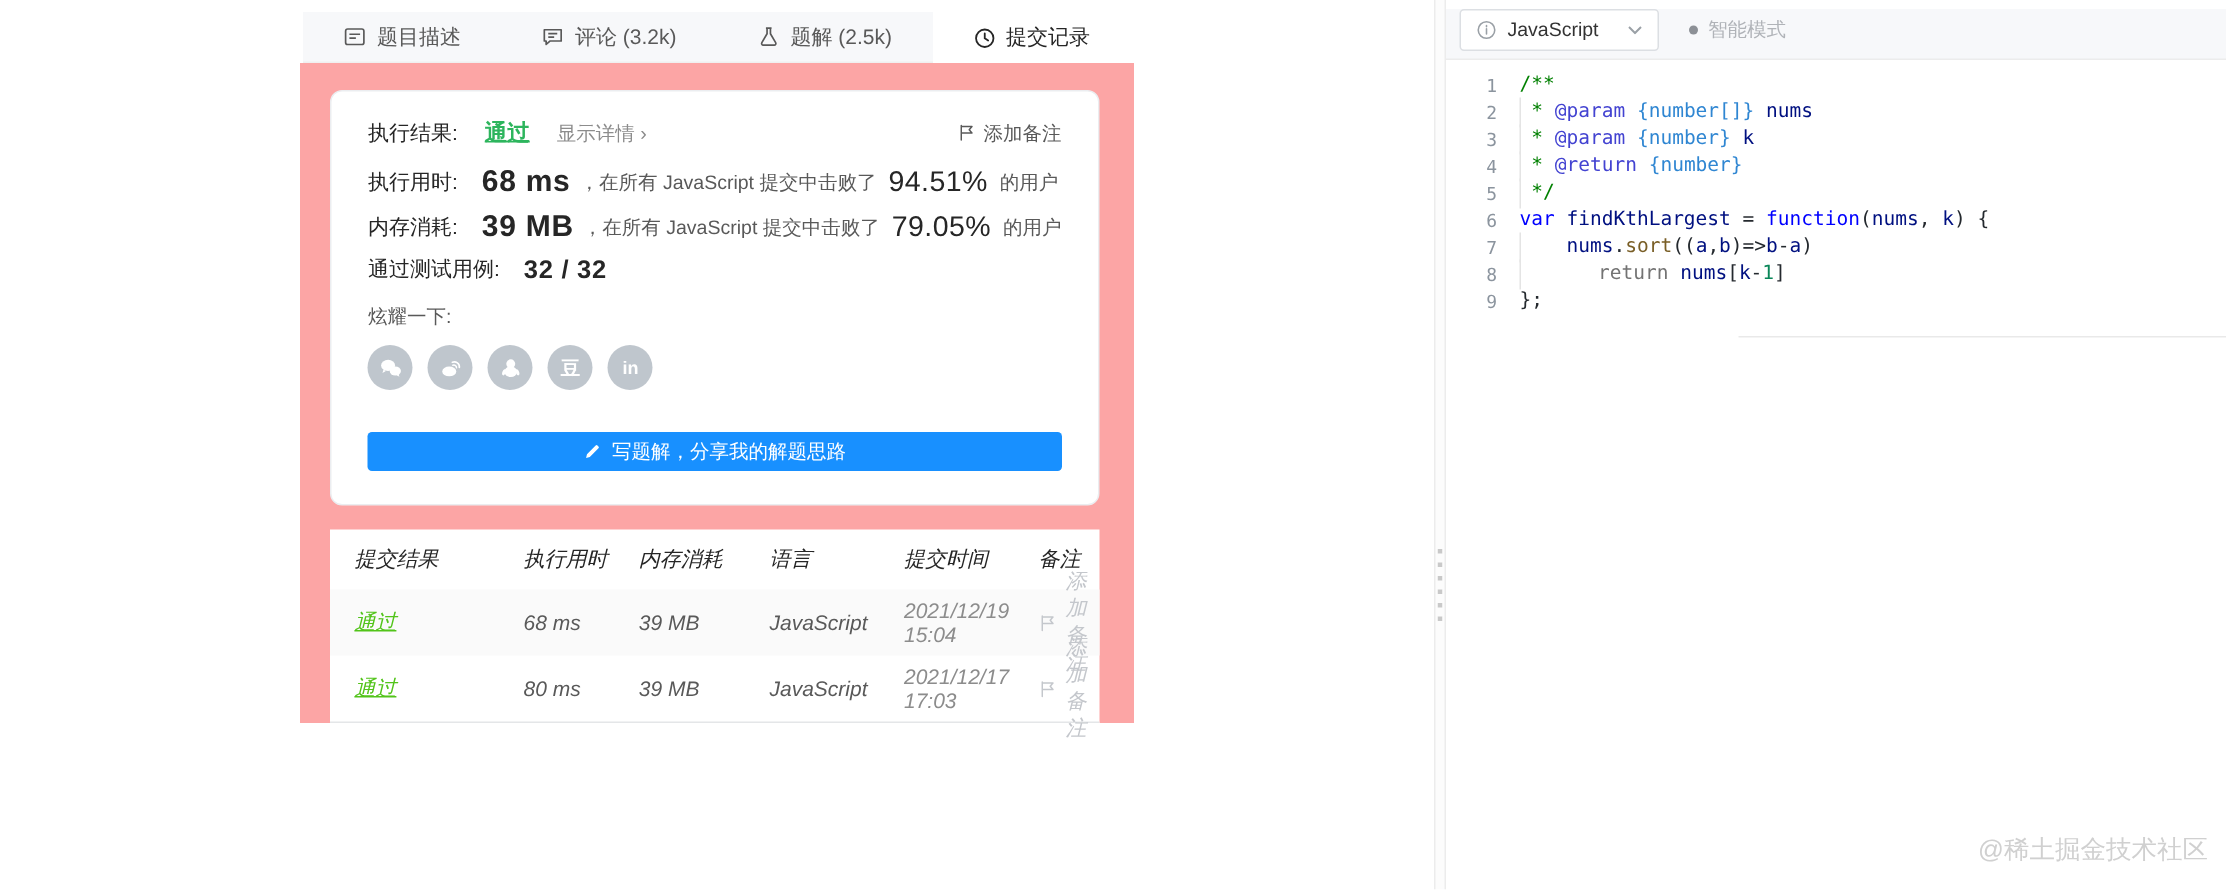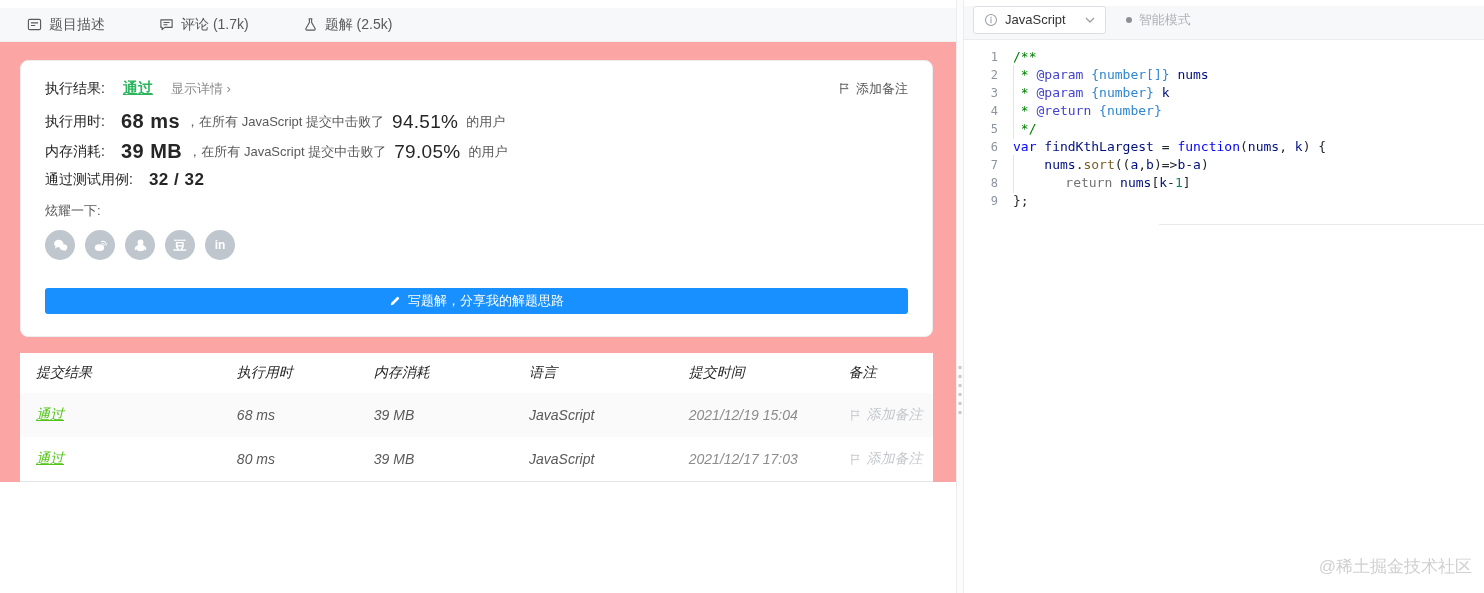--- a/index.html
+++ b/index.html
@@ -1,21 +1,21 @@
 <!DOCTYPE html>
 <html><head>
 <meta charset="utf-8">
 <style>
   * { margin:0; padding:0; box-sizing:border-box; }
   html,body { width:1484px; height:593px; overflow:hidden; background:#fff;
     font-family:"Liberation Sans","DejaVu Sans",sans-serif; }
   .app { display:flex; width:1484px; height:593px; }
 
   
-  .left-panel { width:956px; background:#fff; display:flex; flex-direction:column; }
+  .left-panel { width:956px; background:#fff; display:flex; flex-direction:column;align-items:center; }
   .tabbar { position:relative; height:42px; background:#f7f8fa; border-bottom:1px solid #f0f0f0;
     display:flex; flex:none; }
   .tabbar::before { content:""; position:absolute; top:0; left:0; right:0; height:8px; background:#fff; }
   .tab { position:relative; z-index:1; display:flex; align-items:center; gap:7px;
     padding:8px 27px 0; font-size:14px; color:#595959; cursor:pointer; }
   .tab.active { background:#fff; color:#262626; margin-bottom:-1px; }
   .tab svg { flex:none; }
 
   .band { background:#fca5a5; flex:none; }
   .card1 { background:#fff; border:1px solid #ebedf0; border-radius:8px;
@@ -102,29 +102,38 @@
           </span>
           <span>题目描述</span>
         </div>
         <div class="tab">
           <span style="display:flex">
             <svg viewBox="0 0 16 16" width="15" height="15" fill="none" stroke="currentColor" stroke-width="1.2" stroke-linejoin="round">
               <path d="M2 3h12v8H6.2L3.3 13.4V11H2z"></path>
               <path d="M4.8 5.8h6.4M4.8 8.2h4.2"></path>
             </svg>
           </span>
-          <span>评论 (1.7k)</span>
+          <span>评论 (3.2k)</span>
         </div>
         <div class="tab">
           <span style="display:flex">
             <svg viewBox="0 0 16 16" width="15" height="15" fill="none" stroke="currentColor" stroke-width="1.2" stroke-linejoin="round">
               <path d="M6 1.8h4M6.8 1.8v4.1l-3.7 6.3A1.2 1.2 0 0 0 4.1 14h7.8a1.2 1.2 0 0 0 1-1.8L9.2 5.9V1.8"></path>
             </svg>
           </span>
           <span>题解 (2.5k)</span>
+        </div>
+        <div class="tab active">
+          <span style="display:flex">
+            <svg viewBox="0 0 16 16" width="15" height="15" fill="none" stroke="currentColor" stroke-width="1.3">
+              <circle cx="8" cy="8" r="6.2"></circle>
+              <path d="M8 4.6V8l2.4 1.6" stroke-linecap="round"></path>
+            </svg>
+          </span>
+          <span>提交记录</span>
         </div>
       </div>
 
     <div class="band">
 
       <div class="card1">
         <div class="r-line exec-row">
           <span>执行结果:</span>
           <span class="pass-link">通过</span>
           <span class="details-link">显示详情 ›</span>

